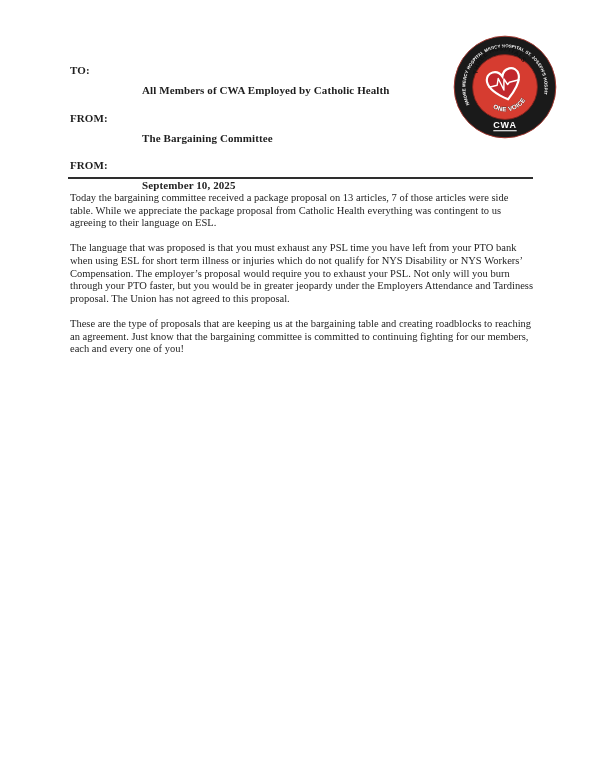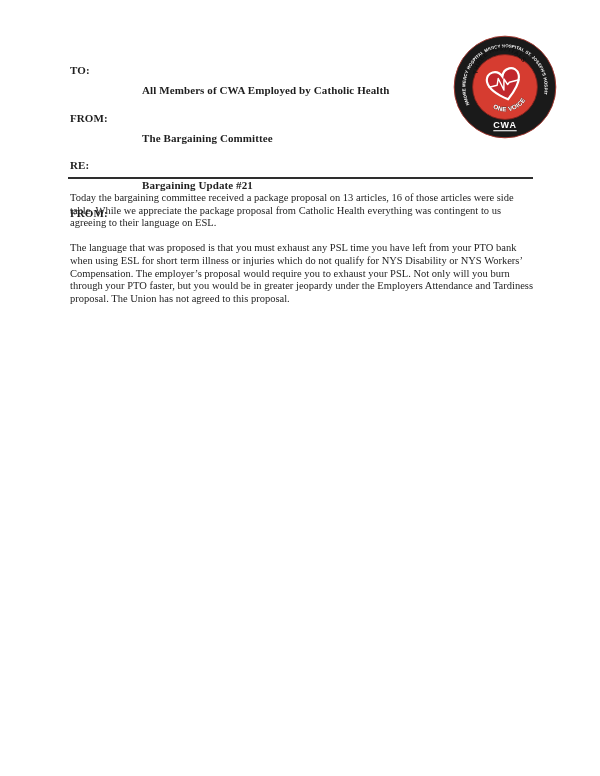--- a/index.html
+++ b/index.html
@@ -65,25 +65,22 @@
   <div class="memo-header">
     <div class="field-row">
       <span class="field-label">TO:</span>
       <span class="field-value">All Members of CWA Employed by Catholic Health</span>
     </div>
     <div class="field-row">
       <span class="field-label">FROM:</span>
       <span class="field-value">The Bargaining Committee</span>
     </div>
     <div class="field-row">
-      <span class="field-label">RE:</span>
-      <span class="field-value">Bargaining Update #21</span>
-    </div>
-    <div class="field-row">
       <span class="field-label">FROM:</span>
+      <span class="field-value">September 10, 2025</span>
     </div>
   </div>
 
   <div class="logo-wrap">
     <svg viewBox="0 0 120 120" width="108" height="108">
       <defs>
         <path id="ringPath" d="M 18.7 75.1 A 44 44 0 1 1 101.3 75.1"></path>
         <path id="innerTopPath" d="M 33.9 53 A 27 27 0 1 1 86.1 53"></path>
         <path id="innerBottomPath" d="M 35.5 71.4 A 27 27 0 0 0 84.5 71.4"></path>
       </defs>
@@ -111,17 +108,18 @@
       </g>
 
       <text x="60" y="106" font-size="10" font-weight="bold" fill="#ffffff" letter-spacing="1" text-anchor="middle">CWA</text>
       <line x1="47" y1="108.6" x2="73" y2="108.6" stroke="#ffffff" stroke-width="1.2"></line>
     </svg>
   </div>
 
   <div class="divider"></div>
 
   <div class="memo-body">
-    <p>Today the bargaining committee received a package proposal on 13 articles, 16 of those articles were side table. While we appreciate the package proposal from Catholic Health everything was contingent to us agreeing to their language on ESL.</p>
+    <p>Today the bargaining committee received a package proposal on 13 articles, 7 of those articles were side table. While we appreciate the package proposal from Catholic Health everything was contingent to us agreeing to their language on ESL.</p>
     <p>The language that was proposed is that you must exhaust any PSL time you have left from your PTO bank when using ESL for short term illness or injuries which do not qualify for NYS Disability or NYS Workers’ Compensation. The employer’s proposal would require you to exhaust your PSL. Not only will you burn through your PTO faster, but you would be in greater jeopardy under the Employers Attendance and Tardiness proposal. The Union has not agreed to this proposal.</p>
+    <p>These are the type of proposals that are keeping us at the bargaining table and creating roadblocks to reaching an agreement. Just know that the bargaining committee is committed to continuing fighting for our members, each and every one of you!</p>
   </div>
 
 </div>
 
 </body></html>

